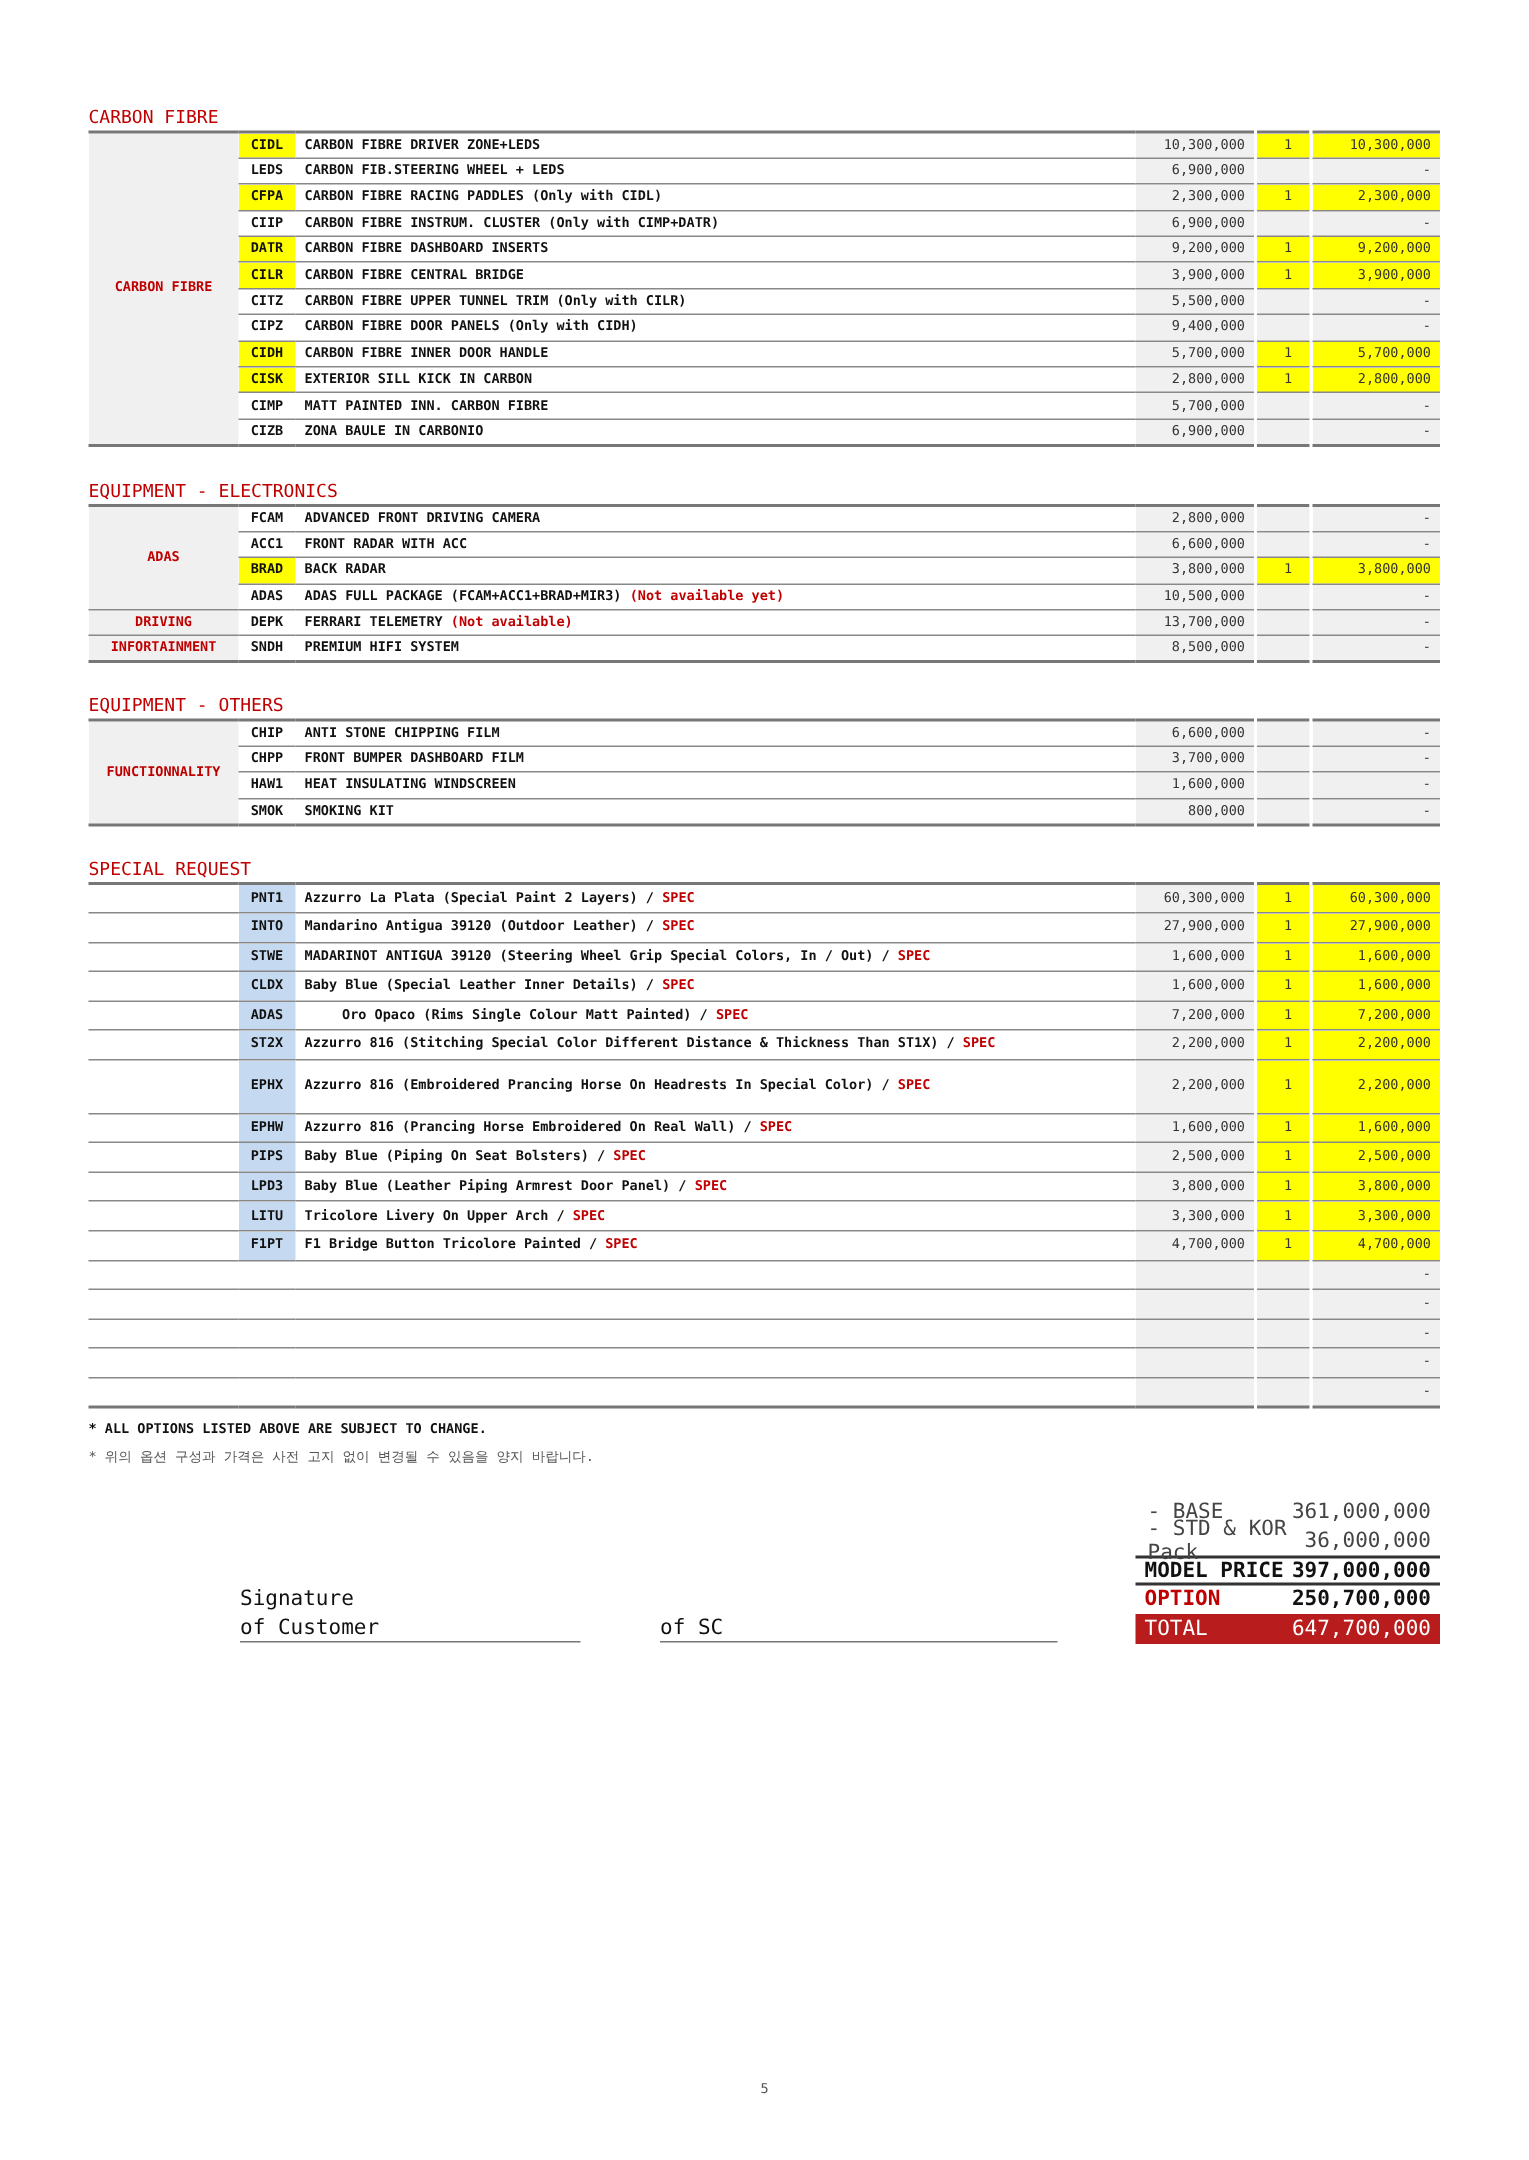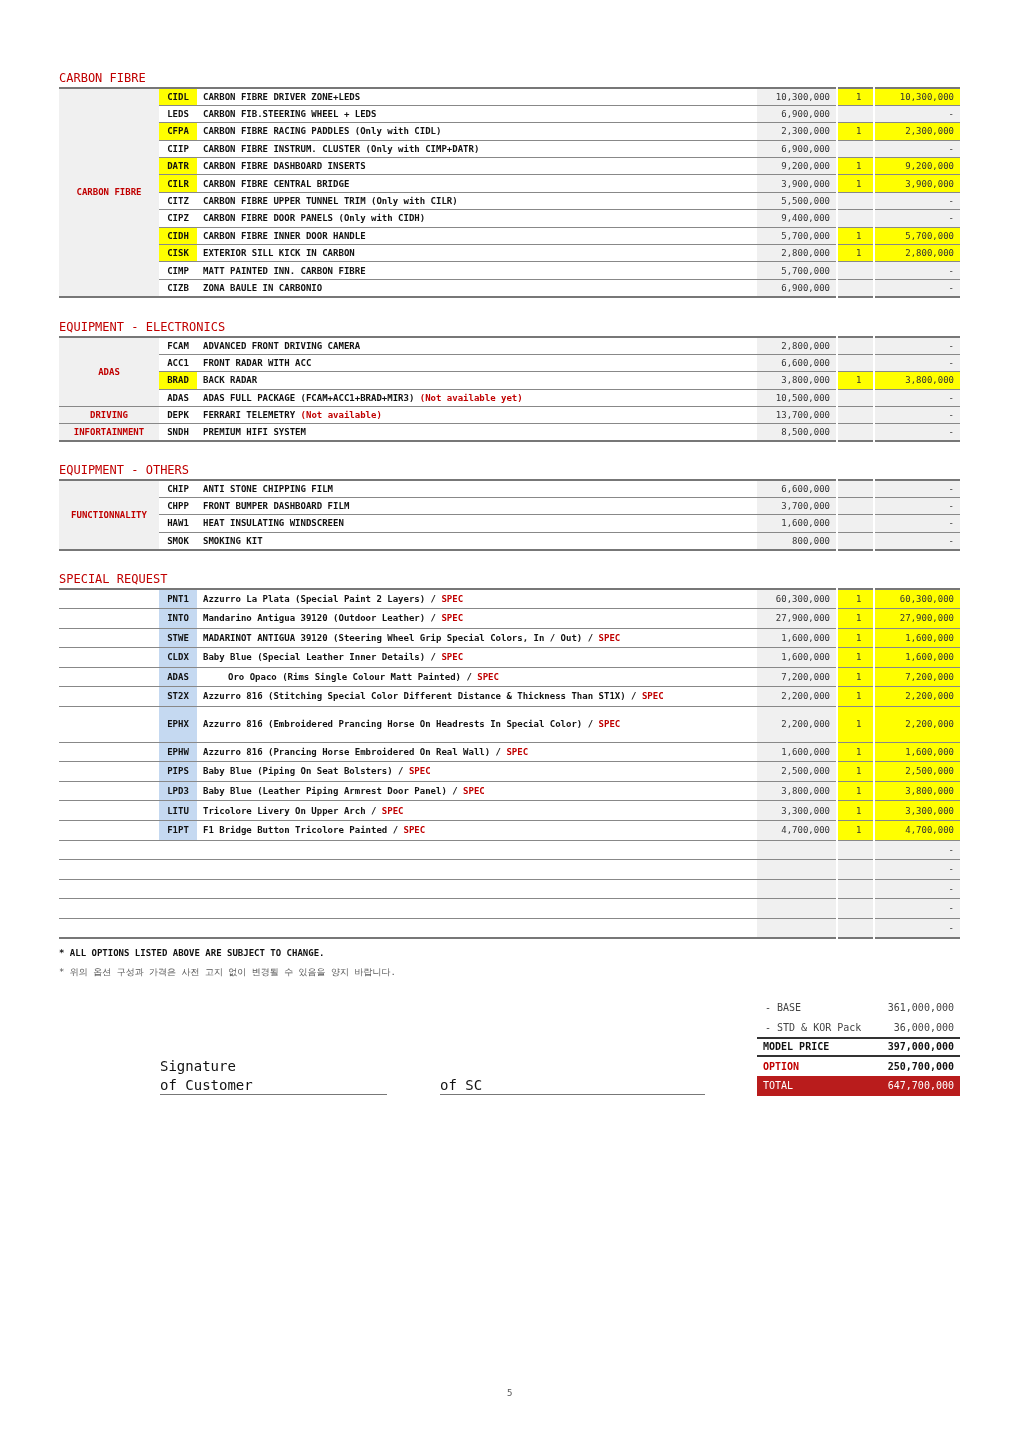--- a/index.html
+++ b/index.html
@@ -15,21 +15,21 @@
   td.code.blue { background: #c5d9f1; }
   td.desc { }
   td.price { background: #f0f0f0; text-align: right; font-weight: normal; color: #333; }
   td.qty { background: #f0f0f0; text-align: left; padding-left: 14px; font-weight: normal; color: #333; border-left: 2px solid #fff; border-right: 2px solid #fff; }
   td.total { background: #f0f0f0; text-align: right; font-weight: normal; color: #333; }
   td.qty.sel, td.total.sel { background: #ffff00; }
   .red { color: #c00000; }
   .notes { position: absolute; left: 0; top: 944px; font-size: 9px; line-height: 19px; }
   .notes .n1 { font-weight: bold; }
   .notes .n2 { color: #555; }
-  .summary { position: absolute; left: 698px; top: 998px; width: 203px; font-size: 10px; }
+  .summary { position: absolute; left: 698px; top: 998px; width: 203px; font-size: 14px; }
   .summary .row { display: flex; justify-content: space-between; height: 19.5px; align-items: center; padding: 0 6px; }
   .summary .sub { color: #444; padding-left: 8px; }
   .summary .model { border-top: 2px solid #333; border-bottom: 2px solid #333; font-weight: bold; }
   .summary .opt-row .lbl { color: #c00000; font-weight: bold; }
   .summary .opt-row .val { font-weight: bold; }
   .summary .total { background: #b91c1c; color: #fff; }
   .sig { position: absolute; font-size: 14px; font-family: "DejaVu Sans Mono", monospace; }
   .sig-line { position: absolute; border-bottom: 1px solid #777; }
   .page-num { position: absolute; left: 507px; top: 1388px; font-size: 9px; color: #555; }
 </style>

